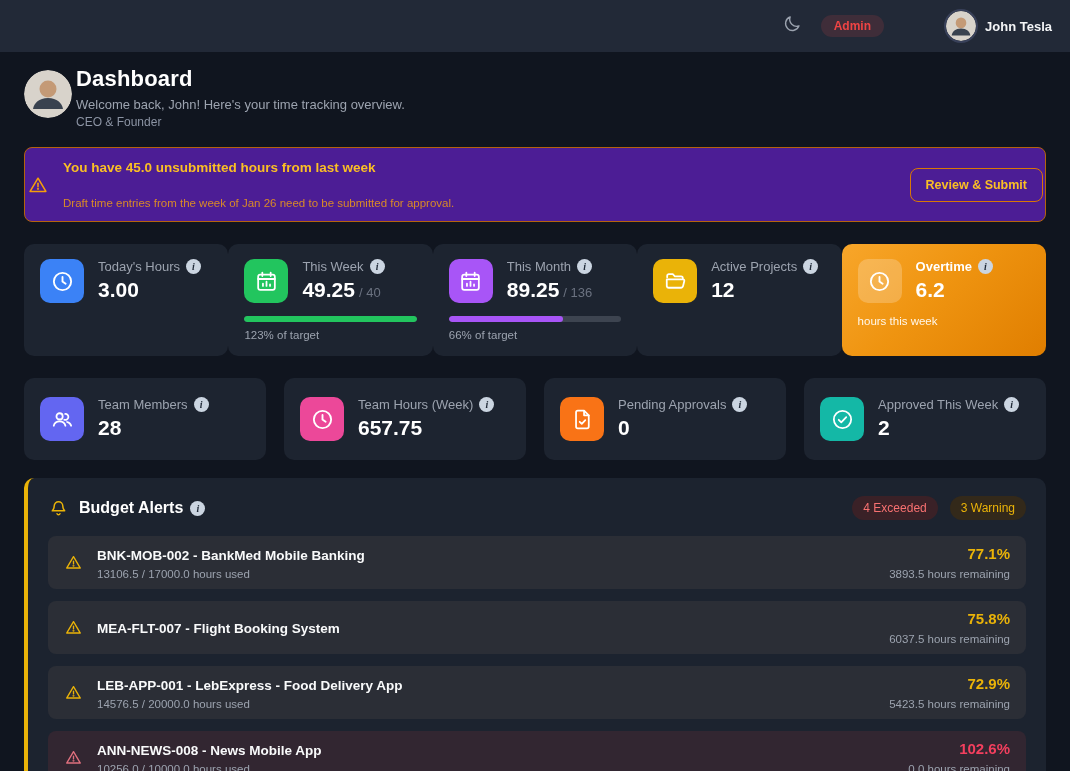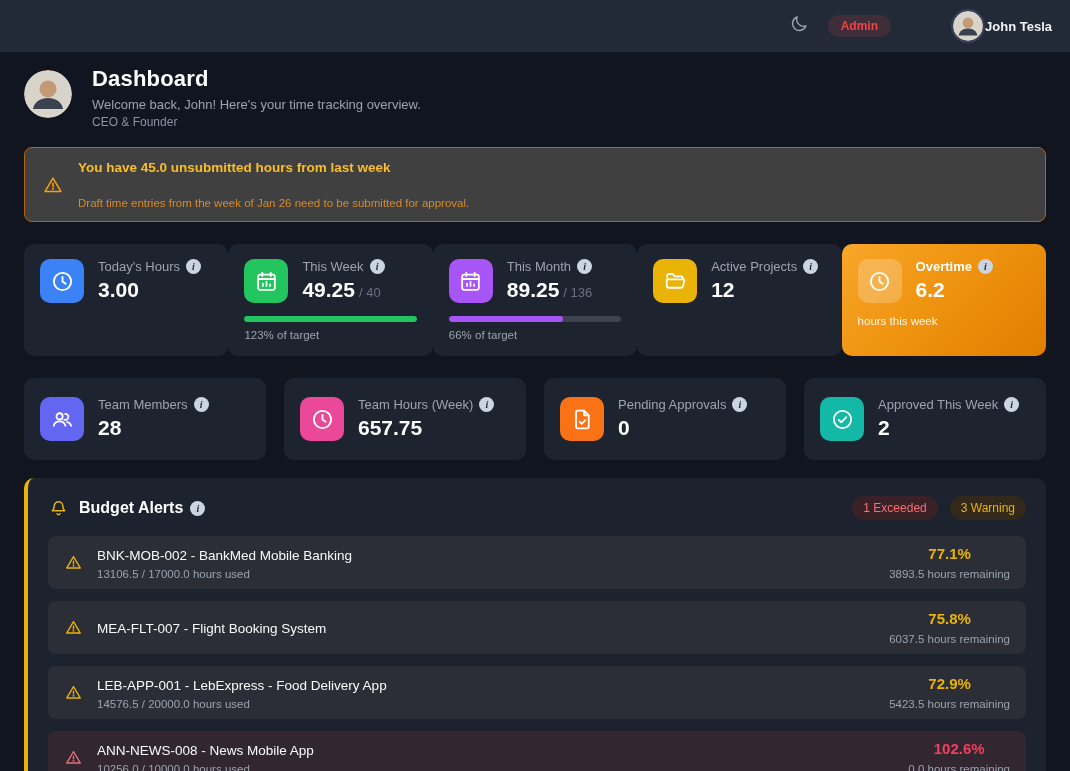--- a/index.html
+++ b/index.html
@@ -14,38 +14,38 @@
   .topbar {
     height:52px; background:#222937;
     display:flex; align-items:center; justify-content:flex-end;
     gap:18px; padding:0 18px;
   }
   .icon-btn { width:22px; height:22px; cursor:pointer; display:flex; align-items:center; justify-content:center; }
   .admin-badge {
     background:rgba(239,68,68,.14); color:#ef4444;
     font-size:12px; font-weight:bold; padding:4px 13px; border-radius:13px;
   }
-  .user-chip { display:flex; align-items:center; gap:2px; cursor:pointer;padding-left:44px; }
+  .user-chip { display:flex; align-items:center; gap:9px; cursor:pointer;padding-left:44px; }
   .avatar-sm { width:30px; height:30px; border-radius:50%; overflow:hidden; box-shadow:0 0 0 2px #39415a; }
   .user-name { font-size:13px; font-weight:bold; color:#f3f4f6; }
 
   
   .main { padding:14px 24px 20px; }
 
-  .page-header { display:flex; align-items:center; gap:20px; margin-bottom:18px; }
+  .page-header { display:flex; align-items:center; gap:4px; margin-bottom:18px; }
   .avatar-lg { width:48px; height:48px; border-radius:50%; overflow:hidden; flex:0 0 auto; align-self:flex-start; margin-top:4px; }
   .page-title { font-size:22px; font-weight:bold; color:#ffffff; letter-spacing:.2px; }
   .page-subtitle { font-size:13px; color:#9ca3af; margin-top:5px; }
   .page-role { font-size:12px; color:#8b93a3; margin-top:3px; }
 
   
   .banner {
-    border:1px solid #b4630e; background:#404040; border-radius:8px;
+    border:1px solid #b4630e; background:#4c1d95; border-radius:8px;
     display:flex; align-items:center; gap:14px;
-    padding:12px 17px; margin-bottom:22px;
+    padding:12px 2px; margin-bottom:22px;
   }
   .banner-icon { width:22px; height:22px; flex:0 0 auto; }
   .banner-text { flex:1; }
   .banner-title { font-size:13.5px; font-weight:bold; color:#fbbf24; }
   .banner-sub { font-size:11.5px; color:#d98a28; margin-top:22px; }
   .banner-btn {
     background:transparent; border:1px solid #d97706; color:#fbbf24;
     font-family:inherit; font-size:12.5px; font-weight:bold;
     padding:9px 15px; border-radius:8px; cursor:pointer;
   }
@@ -106,23 +106,23 @@
   .pill.exceeded { background:#3a2127; color:#f87171; }
   .pill.warning  { background:#33291a; color:#eab308; }
   .alert-row {
     background:#2b2e36; border-radius:8px;
     display:flex; align-items:center; gap:14px;
     padding:9px 16px; margin-bottom:12px; min-height:52px; cursor:pointer;
   }
   .alert-row:last-child { margin-bottom:0; }
   .alert-row .tri { width:19px; height:19px; flex:0 0 auto; }
   .alert-main { flex:1; }
-  .alert-title { font-size:13.5px; font-weight:normal; color:#f9fafb; }
+  .alert-title { font-size:13.5px; font-weight:bold; color:#f9fafb; }
   .alert-usage { font-size:11.5px; color:#9ca3af; margin-top:4px; }
-  .alert-side { text-align:center; }
+  .alert-side { text-align:right; }
   .alert-pct { font-size:15px; font-weight:bold; color:#eab308; }
   .alert-remaining { font-size:11.5px; color:#9ca3af; margin-top:6px; }
   .alert-row.exceeded { background:#322631; }
   .alert-row.exceeded .alert-pct { color:#f43f5e; }
 </style>
 </head>
 <body>
 
 <header class="topbar">
   <span class="icon-btn">
@@ -177,20 +177,21 @@
       <svg viewBox="0 0 24 24" fill="none" stroke="#f59e0b" stroke-width="1.7" stroke-linecap="round" stroke-linejoin="round">
           <path d="M12 4.6 20.6 19H3.4z"></path>
           <path d="M12 10.2v3.6"></path>
           <circle cx="12" cy="16.2" r="0.4" fill="#f59e0b"></circle>
         </svg>
     </span>
     <div class="banner-text">
       <div class="banner-title">You have 45.0 unsubmitted hours from last week</div>
       <div class="banner-sub">Draft time entries from the week of Jan 26 need to be submitted for approval.</div>
     </div>
+    <button class="banner-btn">Review &amp; Submit</button>
   </section>
 
   <section class="stats-row1">
 
     <div class="card">
       <div class="card-top">
         <span class="sq-icon ic-blue">
           <svg viewBox="0 0 24 24" fill="none" stroke="#fff" stroke-width="1.8" stroke-linecap="round">
               <circle cx="12" cy="12" r="8.3"></circle>
               <path d="M12 7.6V12l3 2.1"></path>
@@ -376,21 +377,21 @@
         <svg viewBox="0 0 24 24" fill="none" stroke="#eab308" stroke-width="1.7" stroke-linecap="round" stroke-linejoin="round">
             <path d="M12 4.2a4.9 4.9 0 0 0-4.9 4.9c0 3.4-1.4 4.6-2.2 5.6h14.2c-.8-1-2.2-2.2-2.2-5.6A4.9 4.9 0 0 0 12 4.2z"></path>
             <path d="M10.3 17.9a1.75 1.75 0 0 0 3.4 0"></path>
           </svg>
       </span>
       <span class="budget-title">
           <span>Budget Alerts</span>
           <span class="info">i</span>
         </span>
       <span class="budget-badges">
-        <span class="pill exceeded">1 Exceeded</span>
+        <span class="pill exceeded">4 Exceeded</span>
         <span class="pill warning">3 Warning</span>
       </span>
     </div>
 
     <div class="alert-row">
       <span class="tri">
         <svg viewBox="0 0 24 24" fill="none" stroke="#eab308" stroke-width="1.7" stroke-linecap="round" stroke-linejoin="round">
             <path d="M12 4.6 20.6 19H3.4z"></path>
             <path d="M12 10.2v3.6"></path>
             <circle cx="12" cy="16.2" r="0.4" fill="#eab308"></circle>

